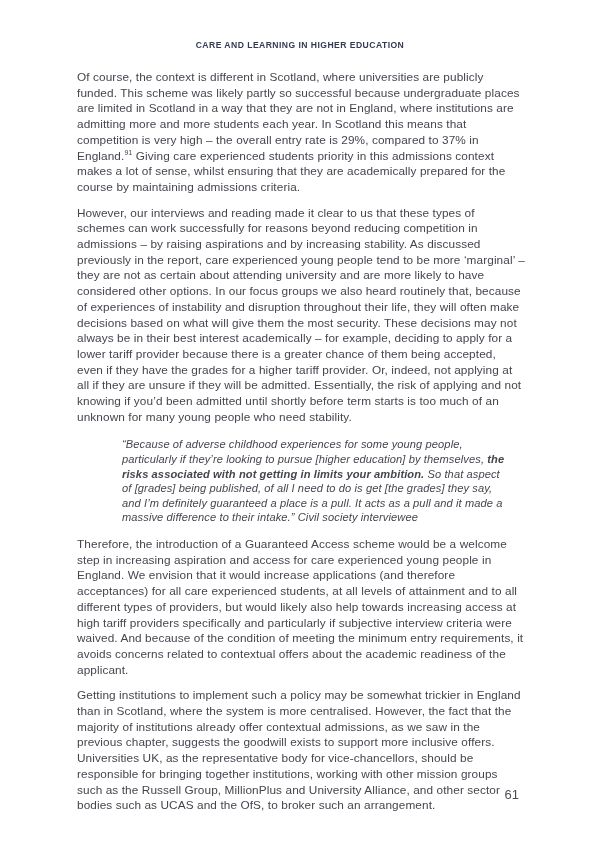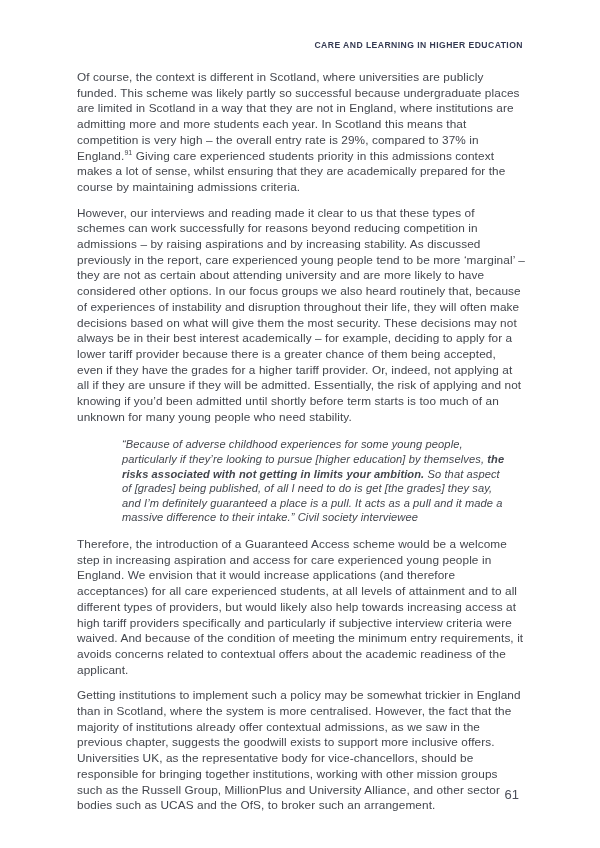--- a/index.html
+++ b/index.html
@@ -10,21 +10,21 @@
     height: 848px;
     background: #ffffff;
     overflow: hidden;
     font-family: "Liberation Sans", sans-serif;
   }
   .header {
     position: absolute;
     top: 34px;
     left: 77px;
     right: 77px;
-    text-align: right;
+    text-align: center;
   }
   .header-title {
     font-size: 8.6px;
     font-weight: 600;
     letter-spacing: 0.45px;
     color: #343a52;
   }
   .content {
     position: absolute;
     top: 70px;

